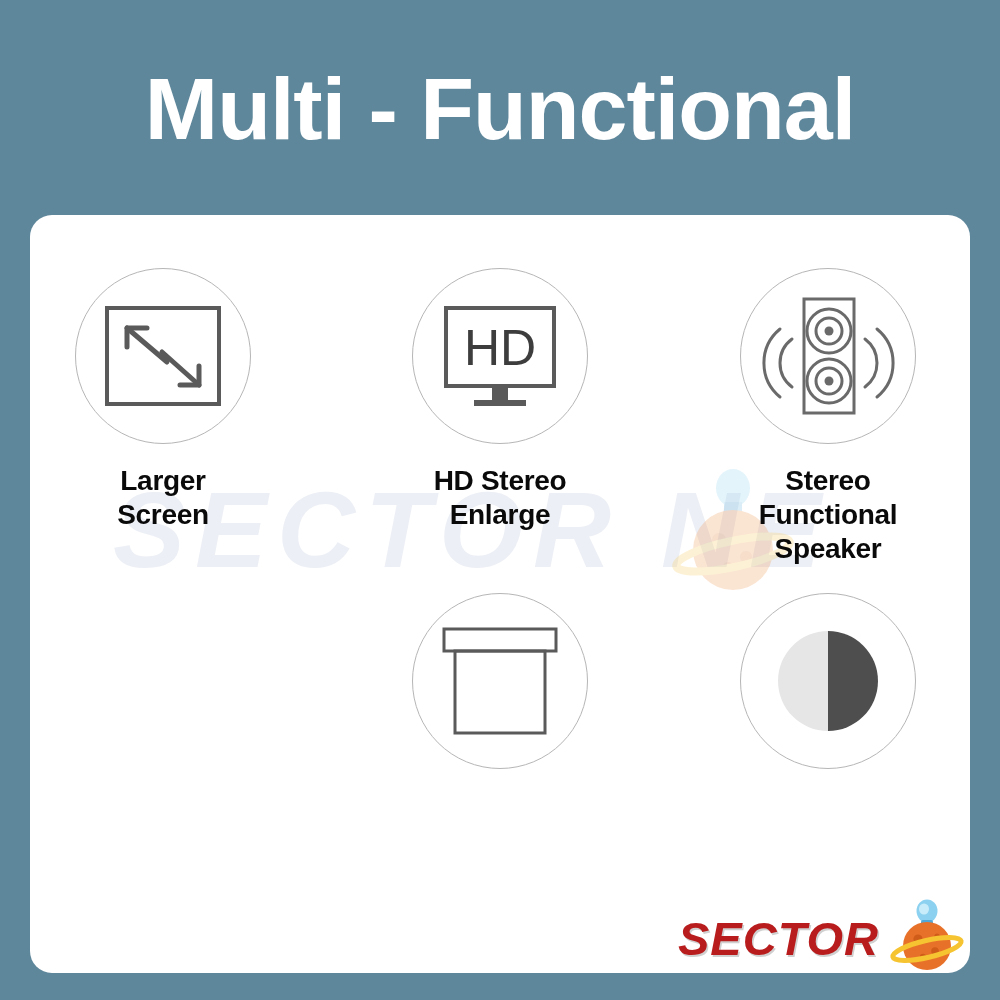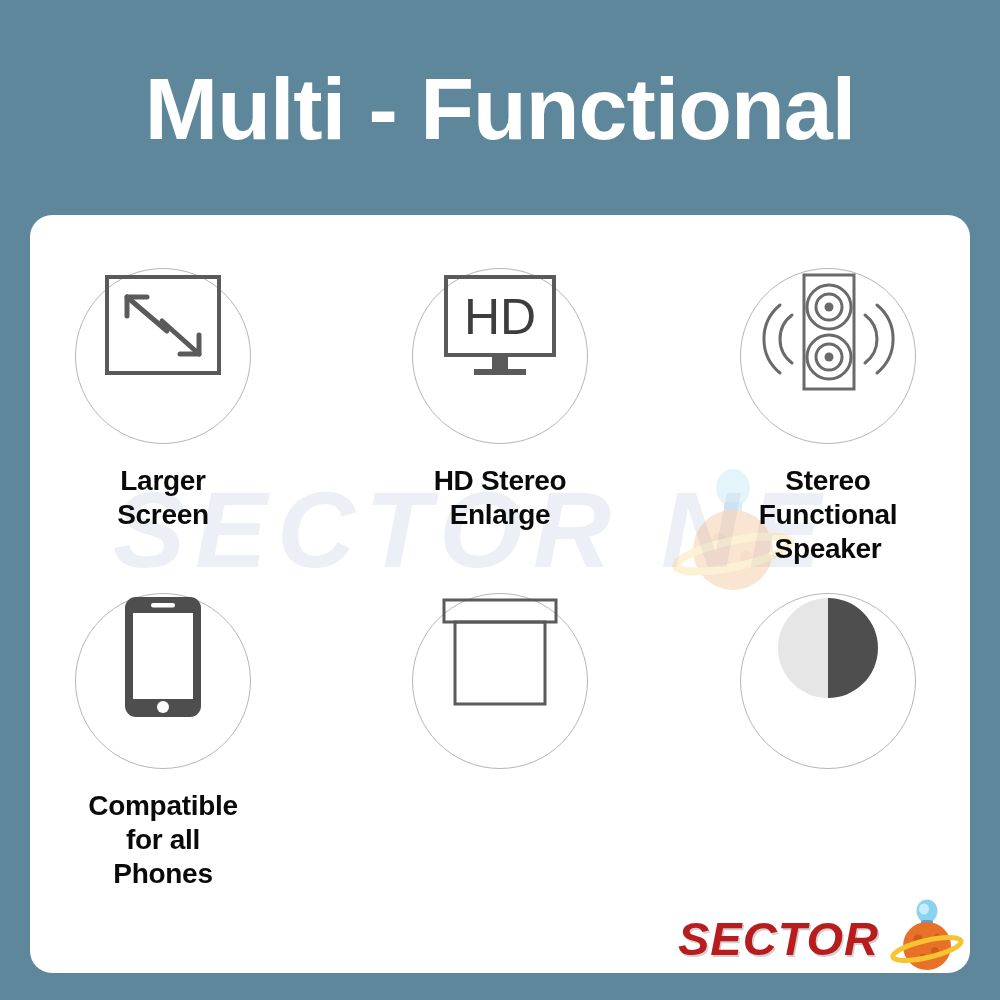--- a/index.html
+++ b/index.html
@@ -97,20 +97,21 @@
   .col3 { left: 648px; }
 
   .icon-circle {
     width: 176px;
     height: 176px;
     margin: 0 auto;
     border-radius: 50%;
     border: 1.4px solid #b6b6b6;
     box-sizing: border-box;
     display: flex;
+    align-items: center;
     justify-content: center;
     background: transparent;
   }
   .feature-label {
     margin-top: 20px;
     font-family: "Liberation Sans", sans-serif;
     font-size: 28px;
     font-weight: bold;
     color: #0a0a0a;
     line-height: 34px;
@@ -212,33 +213,20 @@
           <path d="M 19 36 A 44 44 0 0 0 19 104" fill="none" stroke="#6a6a6a" stroke-width="3" stroke-linecap="round"></path>
           <path d="M 104 46 A 30 30 0 0 1 104 94" fill="none" stroke="#6a6a6a" stroke-width="3" stroke-linecap="round"></path>
           <path d="M 116 36 A 44 44 0 0 1 116 104" fill="none" stroke="#6a6a6a" stroke-width="3" stroke-linecap="round"></path>
         </svg>
       </div>
       <div class="feature-label">Stereo
 Functional
 Speaker</div>
     </div>
 
-    <div class="feature-item row2 col1">
-      <div class="icon-circle">
-        <svg width="82" height="126" viewBox="0 0 82 126">
-          <rect x="3" y="3" width="76" height="120" rx="11" fill="#4e4e4e"></rect>
-          <rect x="11" y="19" width="60" height="86" fill="#ffffff"></rect>
-          <rect x="29" y="9" width="24" height="4.5" rx="2.2" fill="#ffffff"></rect>
-          <circle cx="41" cy="113" r="6" fill="#ffffff"></circle>
-        </svg>
-      </div>
-      <div class="feature-label">Compatible
-for all
-Phones</div>
-    </div>
 
     <div class="feature-item row2 col2">
       <div class="icon-circle">
         <svg width="124" height="116" viewBox="0 0 124 116">
           <rect x="6" y="6" width="112" height="22" fill="none" stroke="#5a5a5a" stroke-width="3"></rect>
           <rect x="17" y="28" width="90" height="82" fill="none" stroke="#5a5a5a" stroke-width="3"></rect>
         </svg>
       </div>
     </div>
 

